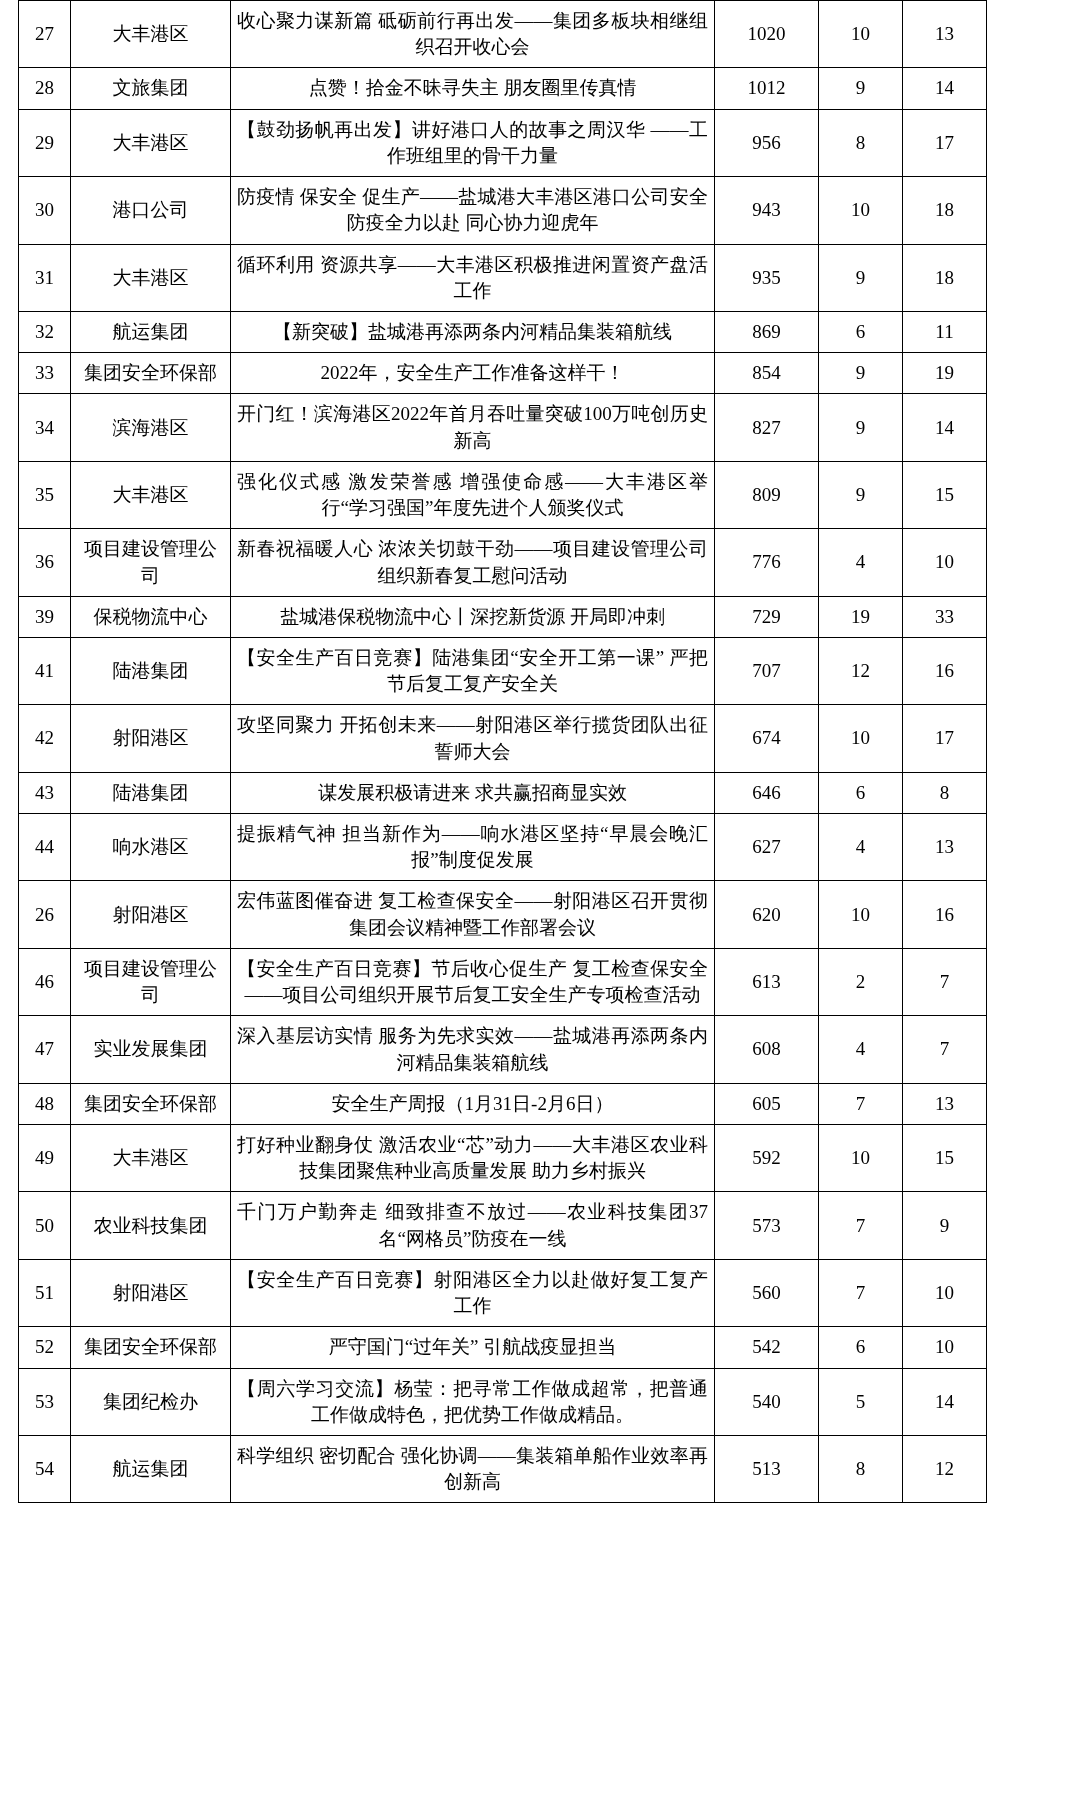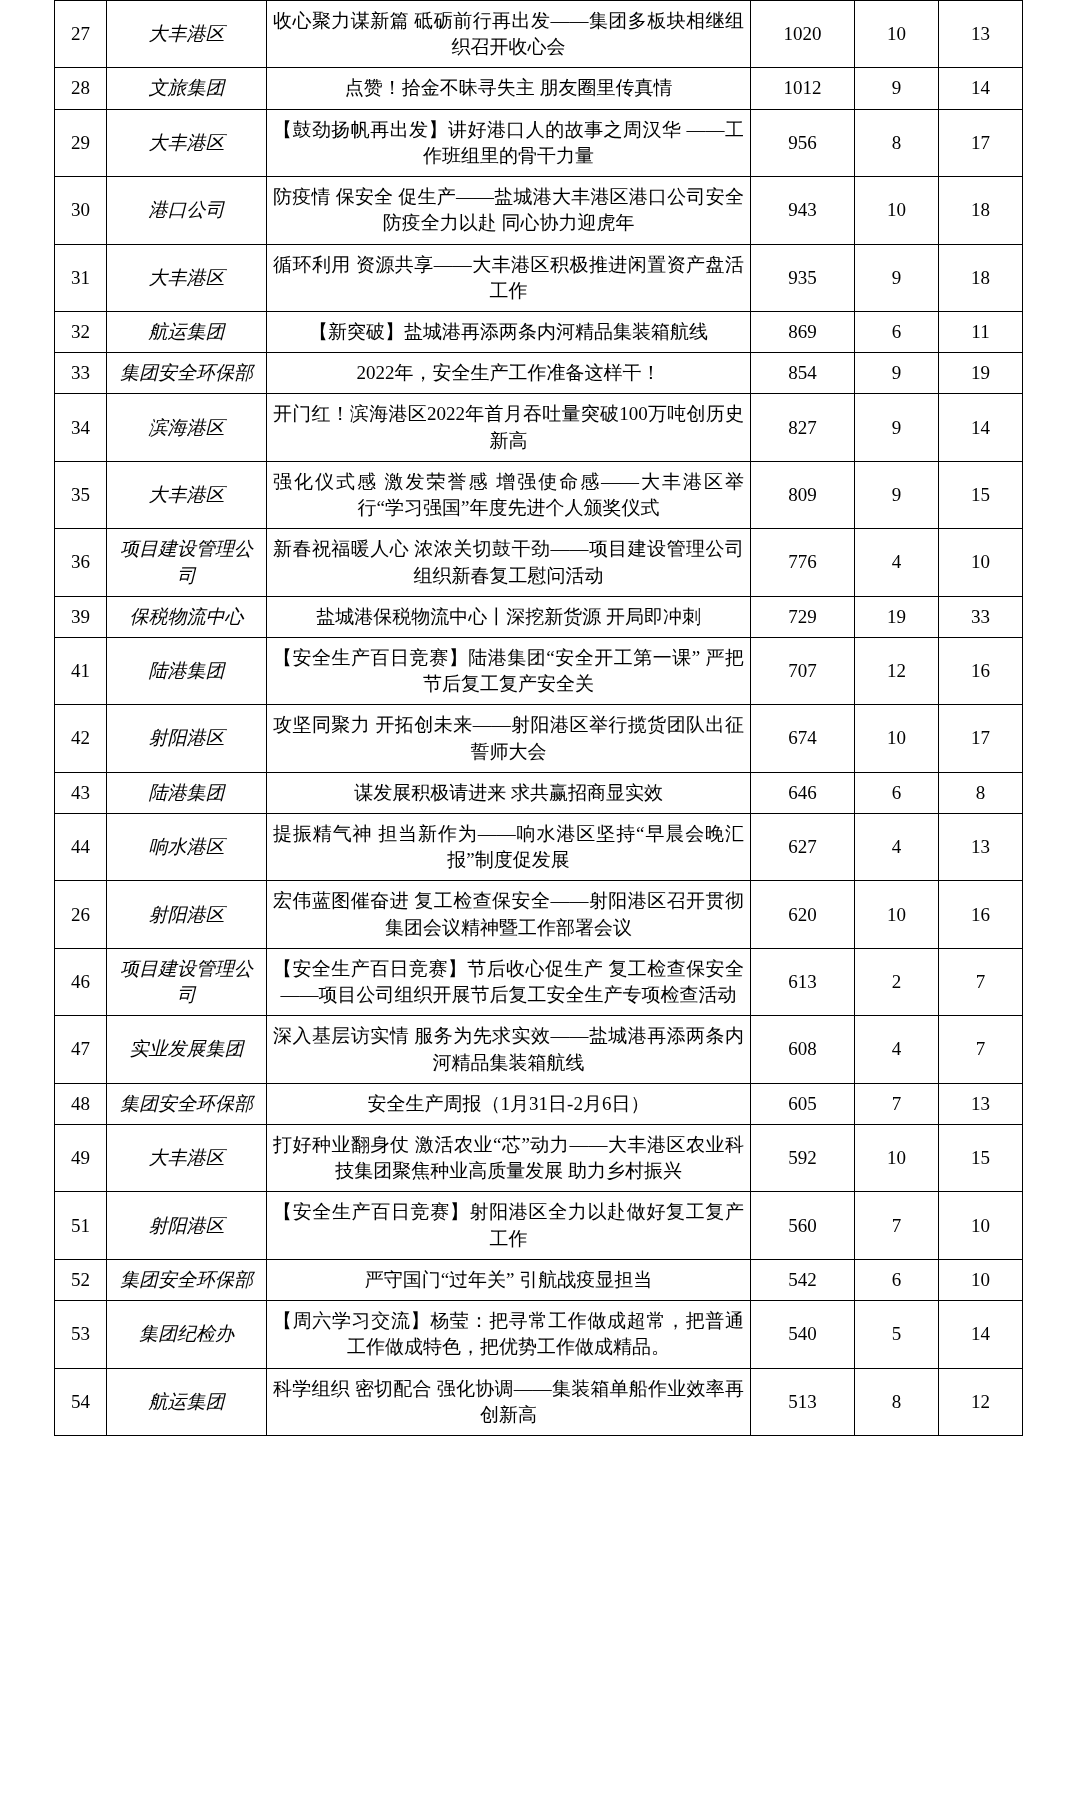--- a/index.html
+++ b/index.html
@@ -9,21 +9,20 @@
   }
   body {
     width: 1080px;
     font-family: "Liberation Serif", "DejaVu Serif", serif;
     color: #000000;
   }
   .sheet {
     width: 900px;
     box-sizing: border-box;
     padding: 0 18px;
-    margin-left: 36px;
   }
   table.data-table {
     width: 100%;
     border-collapse: collapse;
     table-layout: fixed;
   }
   table.data-table td {
     border: 1px solid #000000;
     padding: 7px 6px;
     font-size: 19px;
@@ -33,21 +32,21 @@
     word-break: break-all;
   }
   col.c-index { width: 52px; }
   col.c-dept  { width: 160px; }
   col.c-title { width: 484px; }
   col.c-num1  { width: 104px; }
   col.c-num2  { width: 84px; }
   col.c-num3  { width: 84px; }
 
   td.cell-index { font-size: 19px; }
-  td.cell-dept  { font-size: 19px; font-style: italic; }
+  td.cell-dept  { font-size: 19px; }
   td.cell-title {
     font-size: 19px;
     text-align: center;
     padding: 7px 10px;
     font-family: Liberation Serif, serif;
   }
   td.cell-title.align-justify {
     text-align: justify;
     text-align-last: center;
   }
@@ -221,20 +220,28 @@
         </tr>
         <tr>
           <td class="cell-index">49</td>
           <td class="cell-dept">大丰港区</td>
           <td class="cell-title align-justify">打好种业翻身仗  激活农业“芯”动力——大丰港区农业科技集团聚焦种业高质量发展  助力乡村振兴</td>
           <td class="cell-num">592</td>
           <td class="cell-num">10</td>
           <td class="cell-num">15</td>
         </tr>
         <tr>
+          <td class="cell-index">50</td>
+          <td class="cell-dept">农业科技集团</td>
+          <td class="cell-title align-justify">千门万户勤奔走  细致排查不放过——农业科技集团37名“网格员”防疫在一线</td>
+          <td class="cell-num">573</td>
+          <td class="cell-num">7</td>
+          <td class="cell-num">9</td>
+        </tr>
+        <tr>
           <td class="cell-index">51</td>
           <td class="cell-dept">射阳港区</td>
           <td class="cell-title align-justify">【安全生产百日竞赛】射阳港区全力以赴做好复工复产工作</td>
           <td class="cell-num">560</td>
           <td class="cell-num">7</td>
           <td class="cell-num">10</td>
         </tr>
         <tr>
           <td class="cell-index">52</td>
           <td class="cell-dept">集团安全环保部</td>

